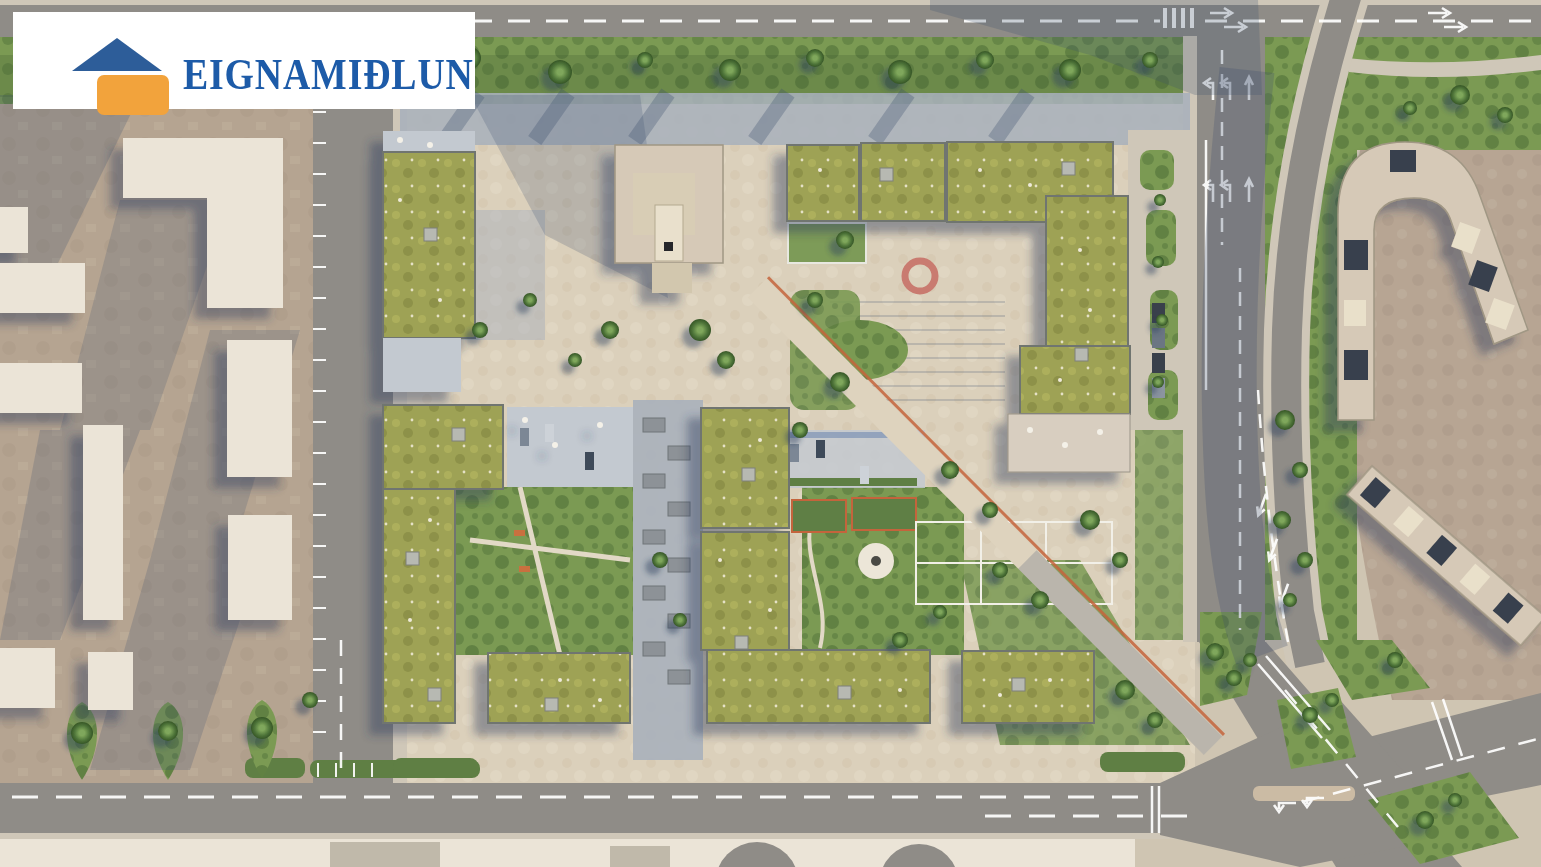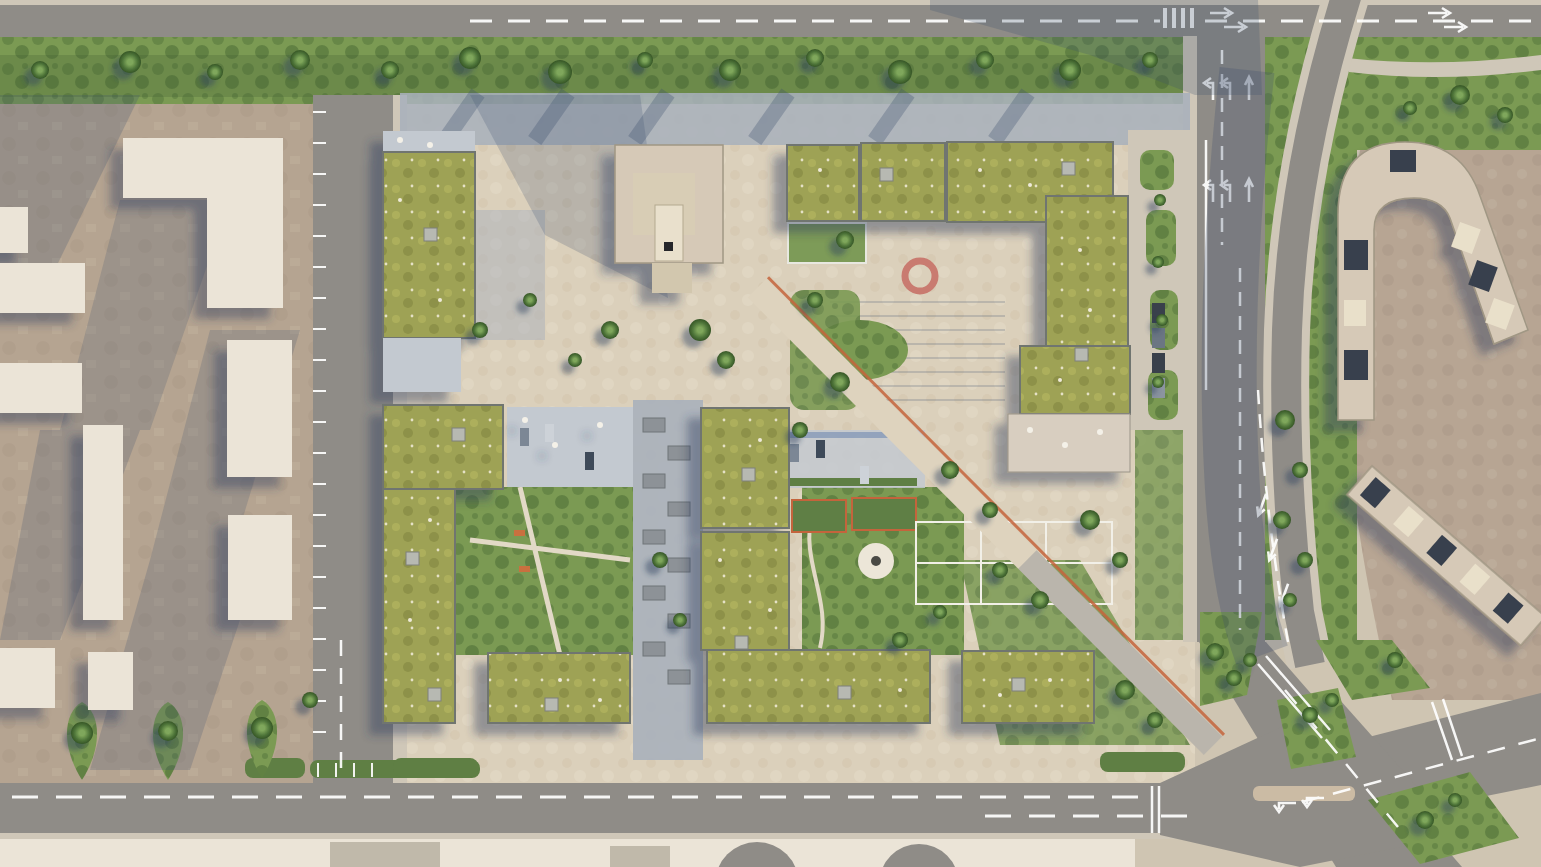--- a/index.html
+++ b/index.html
@@ -450,13 +450,20 @@
 
   <g>
     <rect x="0" y="839" width="1135" height="28" class="f-cream"></rect>
     <rect x="330" y="842" width="110" height="25" fill="#b5ae9f" opacity=".8"></rect>
     <rect x="610" y="846" width="60" height="21" fill="#b5ae9f" opacity=".8"></rect>
     <circle cx="757" cy="884" r="42" class="f-road"></circle>
     <circle cx="919" cy="884" r="40" class="f-road"></circle>
   </g>
 </svg>
 
+<div class="logo">
+  <svg class="logo-icon" width="100" height="92" viewBox="0 0 100 92">
+    <polygon points="46,14 91,47 1,47" fill="var(--logoRoof)"></polygon>
+    <rect x="26" y="51" width="72" height="40" rx="7" fill="var(--logoOrange)"></rect>
+  </svg>
+  <span class="logo-text">EIGNAMIÐLUN</span>
 </div>
+</div>
 
 </body></html>

